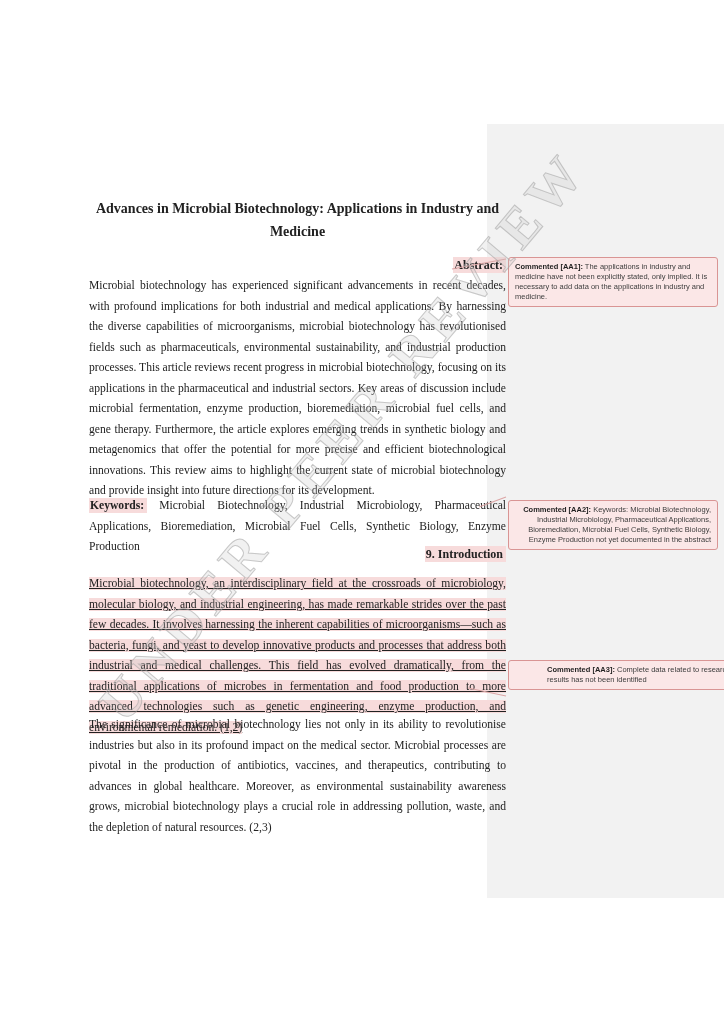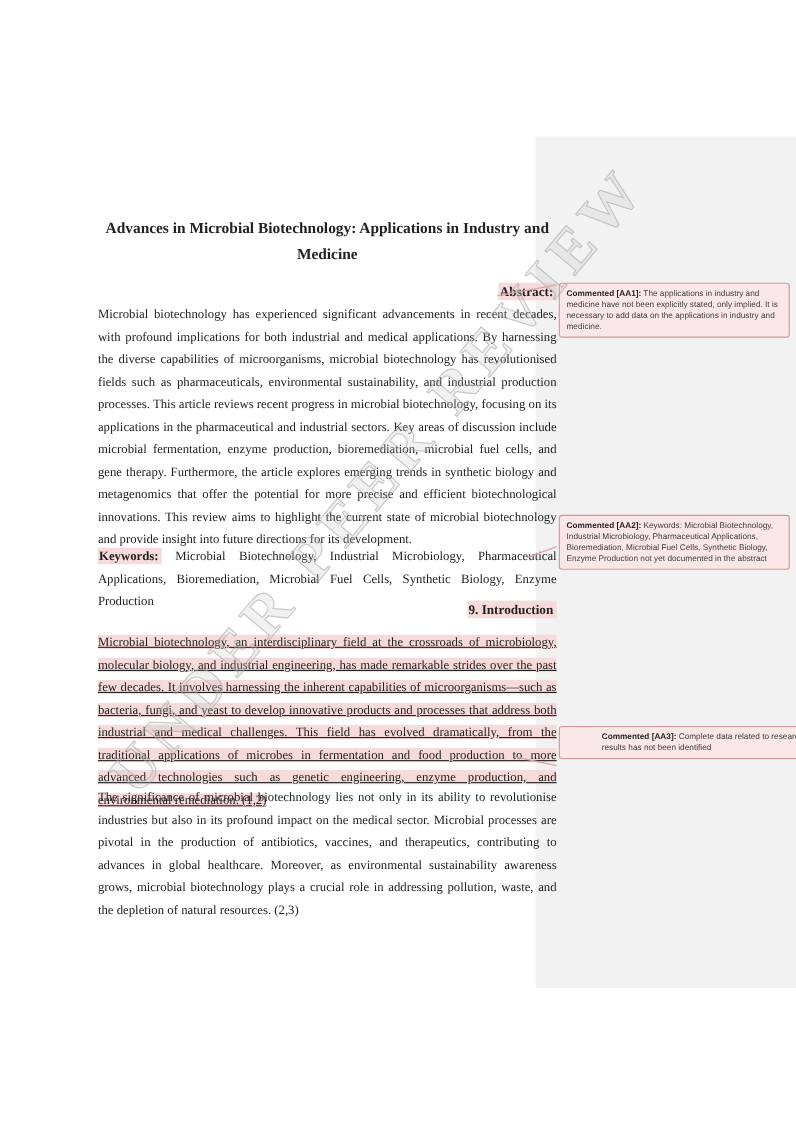--- a/index.html
+++ b/index.html
@@ -122,21 +122,21 @@
   <div class="doc-block" style="top:574px;text-decoration:underline;">
     <span class="hl">Microbial biotechnology, an interdisciplinary field at the crossroads of microbiology, molecular biology, and industrial engineering, has made remarkable strides over the past few decades. It involves harnessing the inherent capabilities of microorganisms—such as bacteria, fungi, and yeast to develop innovative products and processes that address both industrial and medical challenges. This field has evolved dramatically, from the traditional applications of microbes in fermentation and food production to more advanced technologies such as genetic engineering, enzyme production, and environmental remediation. (1,2)</span>
   </div>
 
   <div class="doc-block" style="top:715px;">The significance of microbial biotechnology lies not only in its ability to revolutionise industries but also in its profound impact on the medical sector. Microbial processes are pivotal in the production of antibiotics, vaccines, and therapeutics, contributing to advances in global healthcare. Moreover, as environmental sustainability awareness grows, microbial biotechnology plays a crucial role in addressing pollution, waste, and the depletion of natural resources. (2,3)</div>
 
   <div class="comment-box" style="top:257px;">
     <span class="c-label">Commented [AA1]:</span><span> The applications in industry and medicine have not been explicitly stated, only implied. It is necessary to add data on the applications in industry and medicine.</span>
   </div>
 
-  <div class="comment-box" style="top:468px;">
+  <div class="comment-box" style="top:500px;text-align:right;">
     <span class="c-label">Commented [AA2]:</span><span> Keywords: Microbial Biotechnology, Industrial Microbiology, Pharmaceutical Applications, Bioremediation, Microbial Fuel Cells, Synthetic Biology, Enzyme Production not yet documented in the abstract</span>
   </div>
 
   <div class="comment-box" style="top:660px;padding-left:38px;">
     <span class="c-label">Commented [AA3]:</span><span> Complete data related to research results has not been identified</span>
   </div>
 
 </div>
 
 </body></html>

